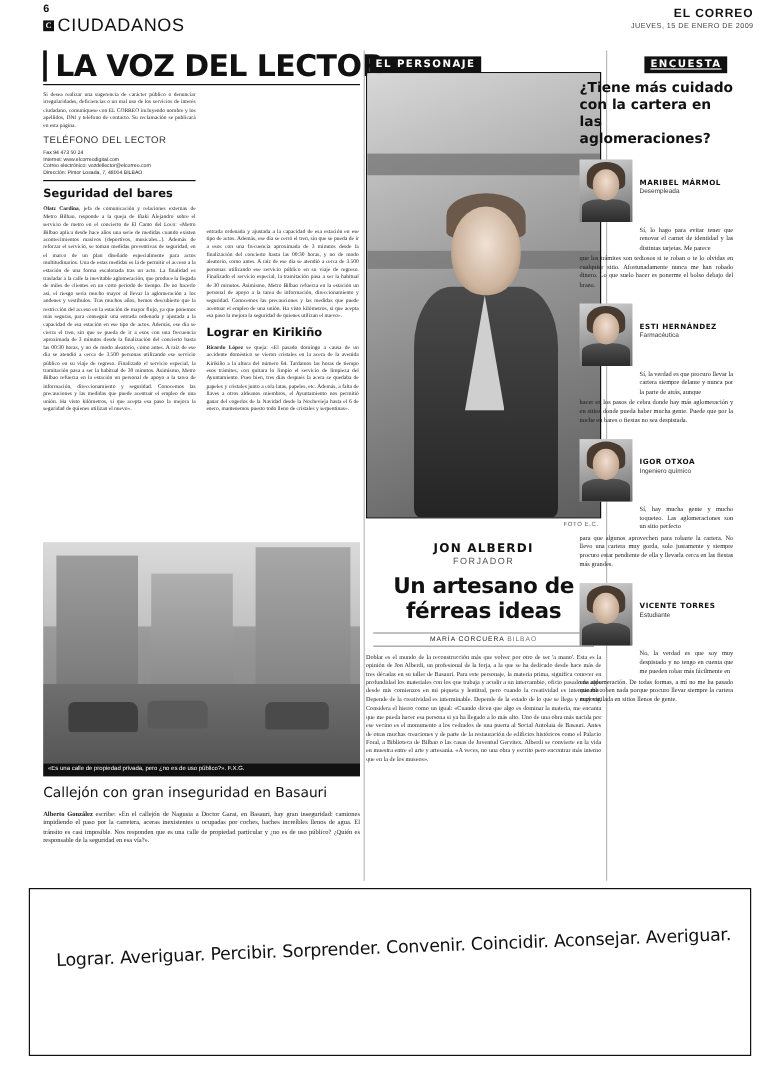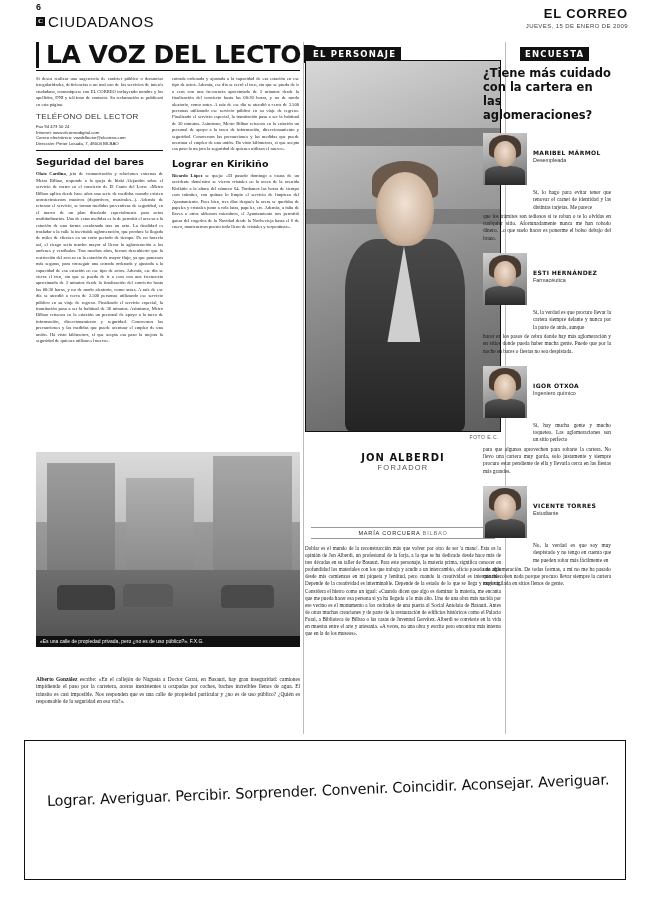--- a/index.html
+++ b/index.html
@@ -17,47 +17,47 @@
   .folio-wrap { position: absolute; left: 36px; top: 3px; }
   .folio-num { font-size: 9px; font-weight: bold; line-height: 9px; color: #111; }
   .folio-line { display: flex; align-items: center; gap: 3px; margin-top: 1px; }
   .folio-badge {
     width: 9px; height: 9px; background: #111; color: #fff;
     font-size: 7px; font-weight: bold; line-height: 9px; text-align: center;
     font-family: "Liberation Serif", serif;
   }
   .folio-section { font-size: 15px; font-weight: normal; letter-spacing: 0.6px; color: #111; }
   .masthead-right { position: absolute; right: 22px; top: 6px; text-align: right; }
-  .paper-name { font-size: 13px; font-weight: bold; letter-spacing: 0.8px; color: #111; }
+  .paper-name { font-size: 10px; font-weight: bold; letter-spacing: 0.8px; color: #111; }
   .paper-date { font-size: 6px; letter-spacing: 0.4px; color: #444; margin-top: 2px; }
 
   
   .title-row { position: absolute; left: 0; top: 42px; width: 650px; height: 28px; }
   .voz-title {
     position: absolute; left: 36px; top: 0;
     font-size: 25px; font-weight: bold; letter-spacing: -0.5px;
     line-height: 26px; color: #111;
     font-family: "DejaVu Sans", sans-serif;
     border-left: 3px solid #111; padding-left: 7px;
   }
   .kicker {
     display: inline-block; background: #111; color: #fff;
     font-size: 8.5px; font-weight: bold; letter-spacing: 1.2px;
     padding: 2px 5px 2px 5px; line-height: 10px;
     font-family: "DejaVu Sans", sans-serif;
   }
   .kicker-personaje { position: absolute; left: 308px; top: 5px; }
-  .kicker-encuesta  { position: absolute; left: 520px; top: 5px; }
+  .kicker-encuesta  { position: absolute; left: 537px; top: 5px; text-decoration: underline; }
 
   
   .rule { position: absolute; background: #111; }
 
   
   .left-zone { position: absolute; left: 36px; top: 76px; width: 264px; }
-  .col2 { display: flex; gap: 9px; }
+  .col2 { display: flex; gap: 9px; align-items: flex-end; }
   .col { width: 127px; }
   .body-txt {
     font-family: "Liberation Serif", serif;
     font-size: 4.6px; line-height: 6.4px;
     text-align: justify; color: #1a1a1a;
     hyphens: auto;
   }
   .body-txt b { font-weight: bold; }
   .sec-head {
     font-size: 9.5px; font-weight: bold; color: #111;
@@ -301,35 +301,37 @@
     <div class="sp-sky"></div>
     <div class="sp-bldgL"></div>
     <div class="sp-bldgM"></div>
     <div class="sp-bldgR"></div>
     <div class="sp-road"></div>
     <div class="sp-car1"></div>
     <div class="sp-car2"></div>
     <div class="sp-car3"></div>
   </div>
   <div class="photo-caption-bar">«Es una calle de propiedad privada, pero ¿no es de uso público?». F.X.G.</div>
+  <div class="bottom-head">Callejón con gran inseguridad en Basauri</div>
   <div class="bottom-body"><b>Alberto González</b><span> escribe: «En el callejón de Nagusia a Doctor Garat, en Basauri, hay gran inseguridad: camiones impidiendo el paso por la carretera, aceras inexistentes u ocupadas por coches, baches increíbles llenos de agua. El tránsito es casi imposible. Nos responden que es una calle de propiedad particular y ¿no es de uso público? ¿Quién es responsable de la seguridad en esa vía?».</span></div>
 
   <div class="center-zone">
     <div class="portrait-frame">
       <div class="pf-wall"></div>
       <div class="pf-shelf"></div>
       <div class="pf-shelf2"></div>
       <div class="pf-body"></div>
       <div class="pf-shirt"></div>
       <div class="pf-hair"></div>
       <div class="pf-head"></div>
     </div>
     <div class="foto-credit">FOTO E.C.</div>
     <div class="person-name">JON ALBERDI</div>
     <div class="person-role">FORJADOR</div>
+    <div class="center-headline">Un artesano de férreas ideas</div>
     <div class="center-byline"><span>MARÍA CORCUERA</span> <span class="city">BILBAO</span></div>
     <div class="center-body">Doblar es el mundo de la reconstrucción más que volver por otro de ser 'a mano'. Esta es la opinión de Jon Alberdi, un profesional de la forja, a la que se ha dedicado desde hace más de tres décadas en su taller de Basauri. Para este personaje, la materia prima, significa conocer en profundidad los materiales con los que trabaja y acudir a un intercambio, oficio pasado de años desde mis comienzos en mi piqueta y lentitud, pero cuando la creatividad es interminable. Depende de la creatividad es interminable. Depende de la estado de lo que se llega y explorar. Considera el hierro como un igual: «Cuando dicen que algo es dominar la materia, me encanta que me pueda hacer esa persona si ya ha llegado a lo más alto. Uno de una obra más nacida por ese vecino es el monumento a los cedrados de una puerta al Social Antolaia de Basauri. Antes de otras muchas creaciones y de parte de la restauración de edificios históricos como el Palacio Foral, a Biblioteca de Bilbao o las casas de Juventud Gervitex. Alberdi se convierte en la vida en muestra entre el arte y artesanía. «A veces, no una obra y escrito pero encontrar más interno que en la de los museos».</div>
   </div>
 
   <div class="right-zone">
     <div class="poll-question">¿Tiene más cuidado con la cartera en las aglomeraciones?</div>
 
     <div class="respondent">
       <div class="resp-top">
         <div class="resp-photo">

